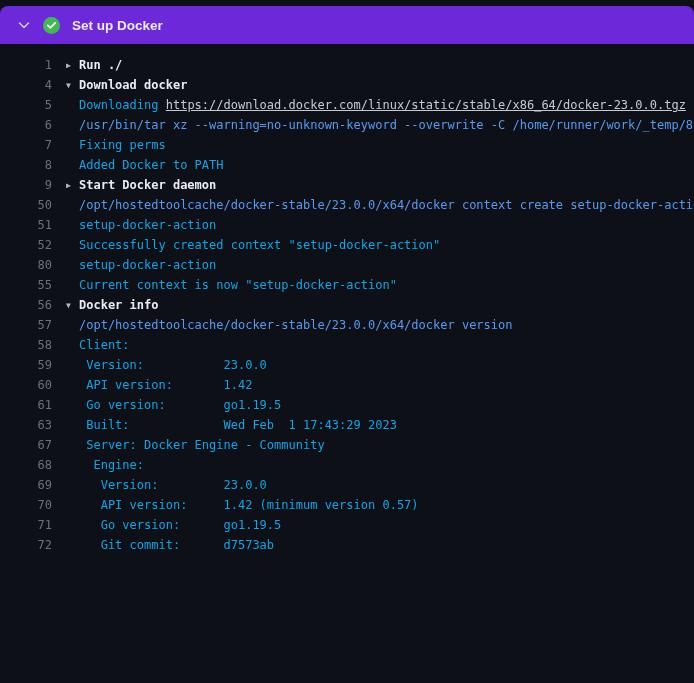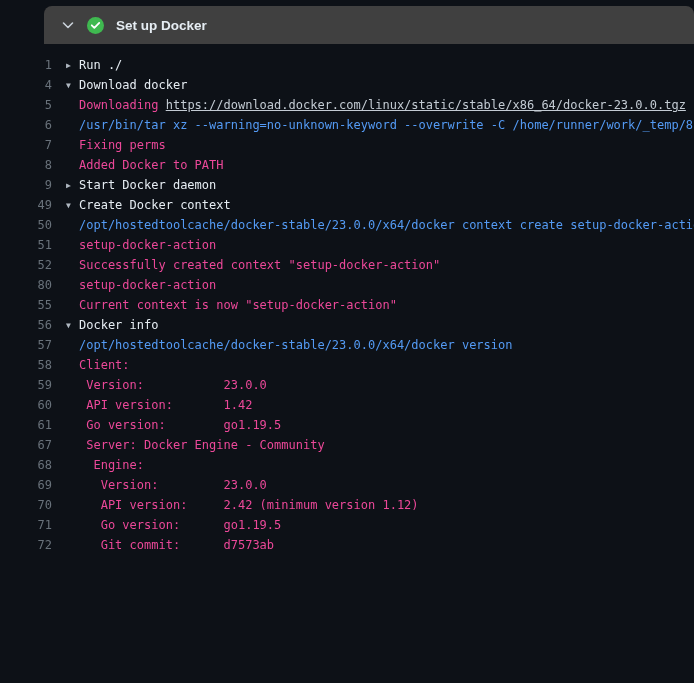--- a/index.html
+++ b/index.html
@@ -14,24 +14,23 @@
     width: 694px;
     height: 683px;
     padding-top: 6px;
     box-sizing: border-box;
   }
   .step-header {
     display: flex;
     align-items: center;
     height: 38px;
     padding: 0 16px;
-    background: #404040;
+    background: #6d28d9;
     border-radius: 8px 8px 0 0;
     cursor: pointer;
-    margin-left: 44px;
   }
   .step-header .chev {
     width: 16px;
     height: 16px;
     flex: none;
     display: flex;
     align-items: center;
     justify-content: center;
   }
   .step-header .status {
@@ -81,22 +80,22 @@
     width: 13px;
     font-size: 8px;
     color: #aeb7c0;
     cursor: pointer;
     vertical-align: 1px;
   }
   .indent {
     display: inline-block;
     width: 13px;
   }
-  .seg.plain   { color: #ec4899; }
-  .seg.group   { color: #e6edf3; }
+  .seg.plain   { color: #0ea5e9; }
+  .seg.group   { color: #e6edf3; font-weight: bold; }
   .seg.command { color: #549bf5; }
   .seg.link    { color: #c3cbd3; text-decoration: underline; cursor: pointer; }
 </style>
 </head>
 <body>
 
 <div class="page">
 
   <div class="step-header">
     <span class="chev">
@@ -115,34 +114,34 @@
 
   <div class="log">
     <div>
         <div class="log-line"><span class="line-num">1</span><span class="line-content"><span class="arrow">▶</span><span class="seg group">Run ./</span></span></div>
         <div class="log-line"><span class="line-num">4</span><span class="line-content"><span class="arrow">▼</span><span class="seg group">Download docker</span></span></div>
         <div class="log-line"><span class="line-num">5</span><span class="line-content"><span class="indent"></span><span class="seg plain">Downloading </span><span class="seg link">https://download.docker.com/linux/static/stable/x86_64/docker-23.0.0.tgz</span></span></div>
         <div class="log-line"><span class="line-num">6</span><span class="line-content"><span class="indent"></span><span class="seg command">/usr/bin/tar xz --warning=no-unknown-keyword --overwrite -C /home/runner/work/_temp/8c93</span></span></div>
         <div class="log-line"><span class="line-num">7</span><span class="line-content"><span class="indent"></span><span class="seg plain">Fixing perms</span></span></div>
         <div class="log-line"><span class="line-num">8</span><span class="line-content"><span class="indent"></span><span class="seg plain">Added Docker to PATH</span></span></div>
         <div class="log-line"><span class="line-num">9</span><span class="line-content"><span class="arrow">▶</span><span class="seg group">Start Docker daemon</span></span></div>
-        <div class="log-line"><span class="line-num">49</span><span class="line-content"><span class="arrow">▼</span><span class="seg group">Create Docker context</span></span></div>
         <div class="log-line"><span class="line-num">50</span><span class="line-content"><span class="indent"></span><span class="seg command">/opt/hostedtoolcache/docker-stable/23.0.0/x64/docker context create setup-docker-action</span></span></div>
         <div class="log-line"><span class="line-num">51</span><span class="line-content"><span class="indent"></span><span class="seg plain">setup-docker-action</span></span></div>
         <div class="log-line"><span class="line-num">52</span><span class="line-content"><span class="indent"></span><span class="seg plain">Successfully created context "setup-docker-action"</span></span></div>
         <div class="log-line"><span class="line-num">80</span><span class="line-content"><span class="indent"></span><span class="seg plain">setup-docker-action</span></span></div>
         <div class="log-line"><span class="line-num">55</span><span class="line-content"><span class="indent"></span><span class="seg plain">Current context is now "setup-docker-action"</span></span></div>
         <div class="log-line"><span class="line-num">56</span><span class="line-content"><span class="arrow">▼</span><span class="seg group">Docker info</span></span></div>
         <div class="log-line"><span class="line-num">57</span><span class="line-content"><span class="indent"></span><span class="seg command">/opt/hostedtoolcache/docker-stable/23.0.0/x64/docker version</span></span></div>
         <div class="log-line"><span class="line-num">58</span><span class="line-content"><span class="indent"></span><span class="seg plain">Client:</span></span></div>
         <div class="log-line"><span class="line-num">59</span><span class="line-content"><span class="indent"></span><span class="seg plain"> Version:           23.0.0</span></span></div>
         <div class="log-line"><span class="line-num">60</span><span class="line-content"><span class="indent"></span><span class="seg plain"> API version:       1.42</span></span></div>
         <div class="log-line"><span class="line-num">61</span><span class="line-content"><span class="indent"></span><span class="seg plain"> Go version:        go1.19.5</span></span></div>
+        <div class="log-line"><span class="line-num">63</span><span class="line-content"><span class="indent"></span><span class="seg plain"> Built:             Wed Feb  1 17:43:29 2023</span></span></div>
         <div class="log-line"><span class="line-num">67</span><span class="line-content"><span class="indent"></span><span class="seg plain"> Server: Docker Engine - Community</span></span></div>
         <div class="log-line"><span class="line-num">68</span><span class="line-content"><span class="indent"></span><span class="seg plain">  Engine:</span></span></div>
         <div class="log-line"><span class="line-num">69</span><span class="line-content"><span class="indent"></span><span class="seg plain">   Version:         23.0.0</span></span></div>
-        <div class="log-line"><span class="line-num">70</span><span class="line-content"><span class="indent"></span><span class="seg plain">   API version:     2.42 (minimum version 1.12)</span></span></div>
+        <div class="log-line"><span class="line-num">70</span><span class="line-content"><span class="indent"></span><span class="seg plain">   API version:     1.42 (minimum version 0.57)</span></span></div>
         <div class="log-line"><span class="line-num">71</span><span class="line-content"><span class="indent"></span><span class="seg plain">   Go version:      go1.19.5</span></span></div>
         <div class="log-line"><span class="line-num">72</span><span class="line-content"><span class="indent"></span><span class="seg plain">   Git commit:      d7573ab</span></span></div>
       </div>
   </div>
 
 </div>
 
 </body></html>

